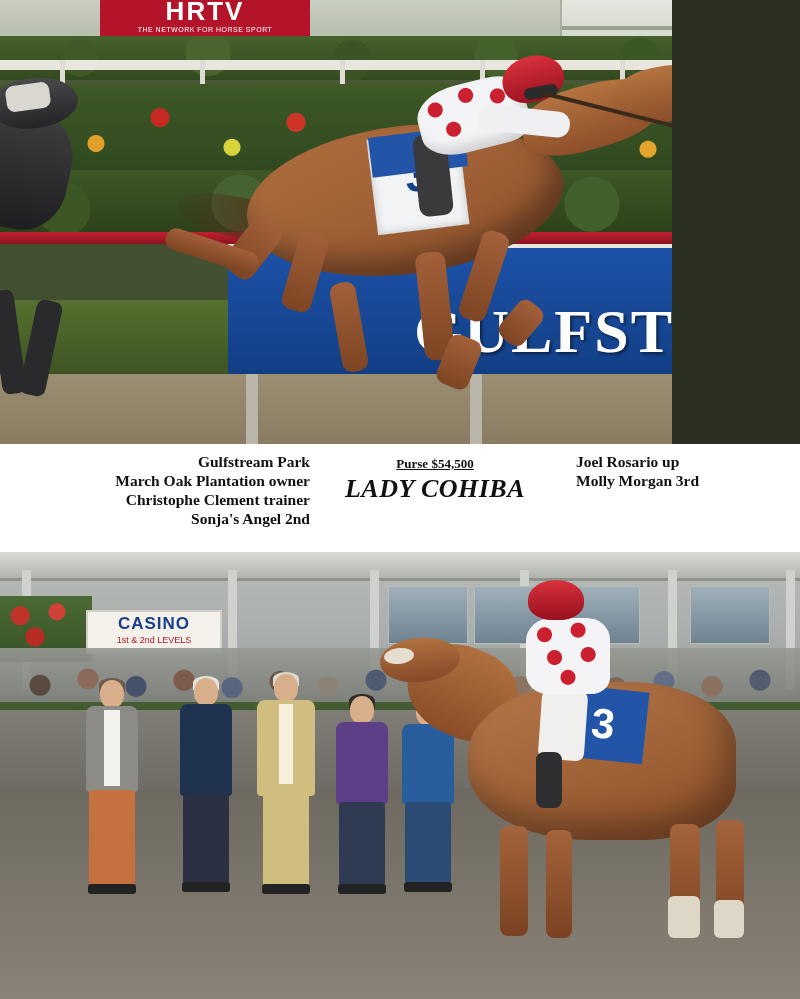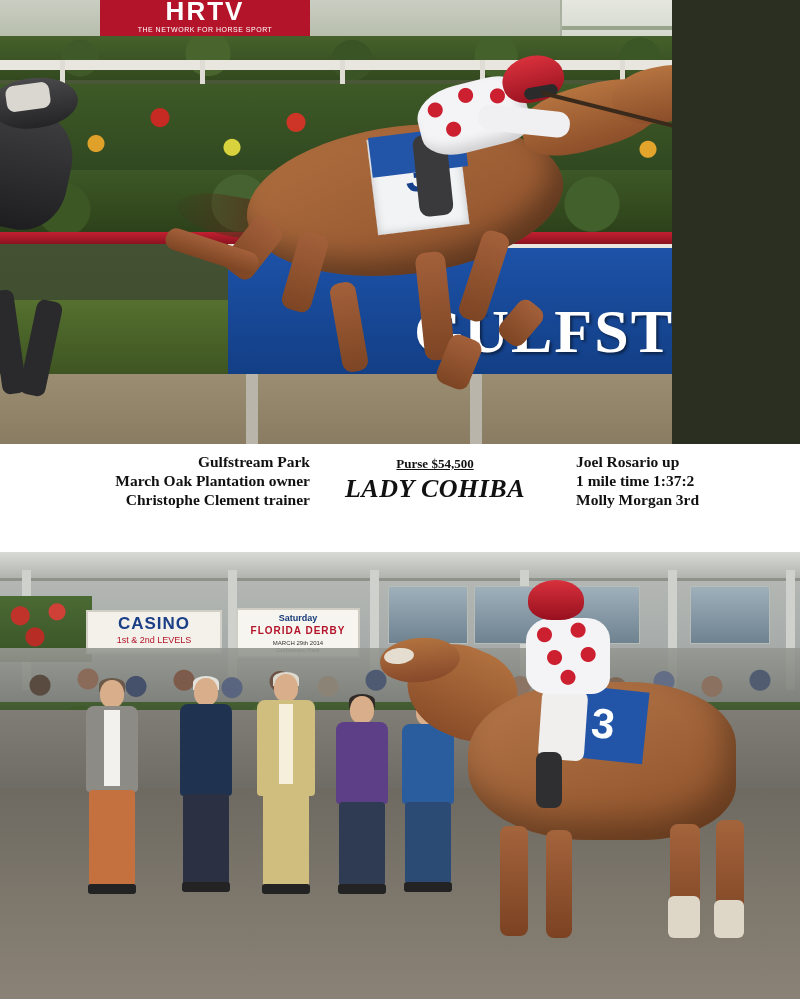--- a/index.html
+++ b/index.html
@@ -577,28 +577,28 @@
     <div class="tp-helmet"></div>
     <div class="tp-goggles"></div>
     <div class="tp-rein"></div>
   </div>
 
   <div class="caption">
     <div class="cap-left">
       <div>Gulfstream Park</div>
       <div>March Oak Plantation owner</div>
       <div>Christophe Clement trainer</div>
+      <div>Sonja's Angel 2nd</div>
     </div>
     <div class="cap-center">
       <div class="cap-purse">Purse $54,500</div>
       <div class="cap-name">LADY COHIBA</div>
     </div>
     <div class="cap-right">
       <div>Joel Rosario up</div>
-      <div>1 mile time 1:37:2</div>
       <div>Molly Morgan 3rd</div>
     </div>
   </div>
 
   <div class="bot-panel">
     <div class="bp-grandstand"></div>
     <div class="bp-roof"></div>
 
     <div class="bp-col" style="left:22px"></div>
     <div class="bp-col" style="left:228px"></div>
@@ -612,26 +612,20 @@
     <div class="bp-window" style="left:560px"></div>
     <div class="bp-window" style="left:690px"></div>
 
     <div class="bp-flowers"></div>
 
     <div class="bp-casino-sign">
       <div class="cs1">CASINO</div>
       <div class="cs2">1st &amp; 2nd LEVELS</div>
     </div>
 
-    <div class="bp-derby-sign">
-      <div class="d1">Saturday</div>
-      <div class="d2">FLORIDA DERBY</div>
-      <div class="d3" style="top:30px">MARCH 29th 2014</div>
-      <div class="d3" style="top:37px">Gulfstream Park</div>
-    </div>
 
     <div class="bp-crowd"></div>
     <div class="bp-hedge"></div>
     <div class="fence-bot"></div>
     <div class="fence-post" style="left:40px"></div>
     <div class="fence-post" style="left:200px"></div>
     <div class="fence-post" style="left:360px"></div>
     <div class="fence-post" style="left:520px"></div>
     <div class="fence-post" style="left:700px"></div>
     <div class="bp-apron"></div>

